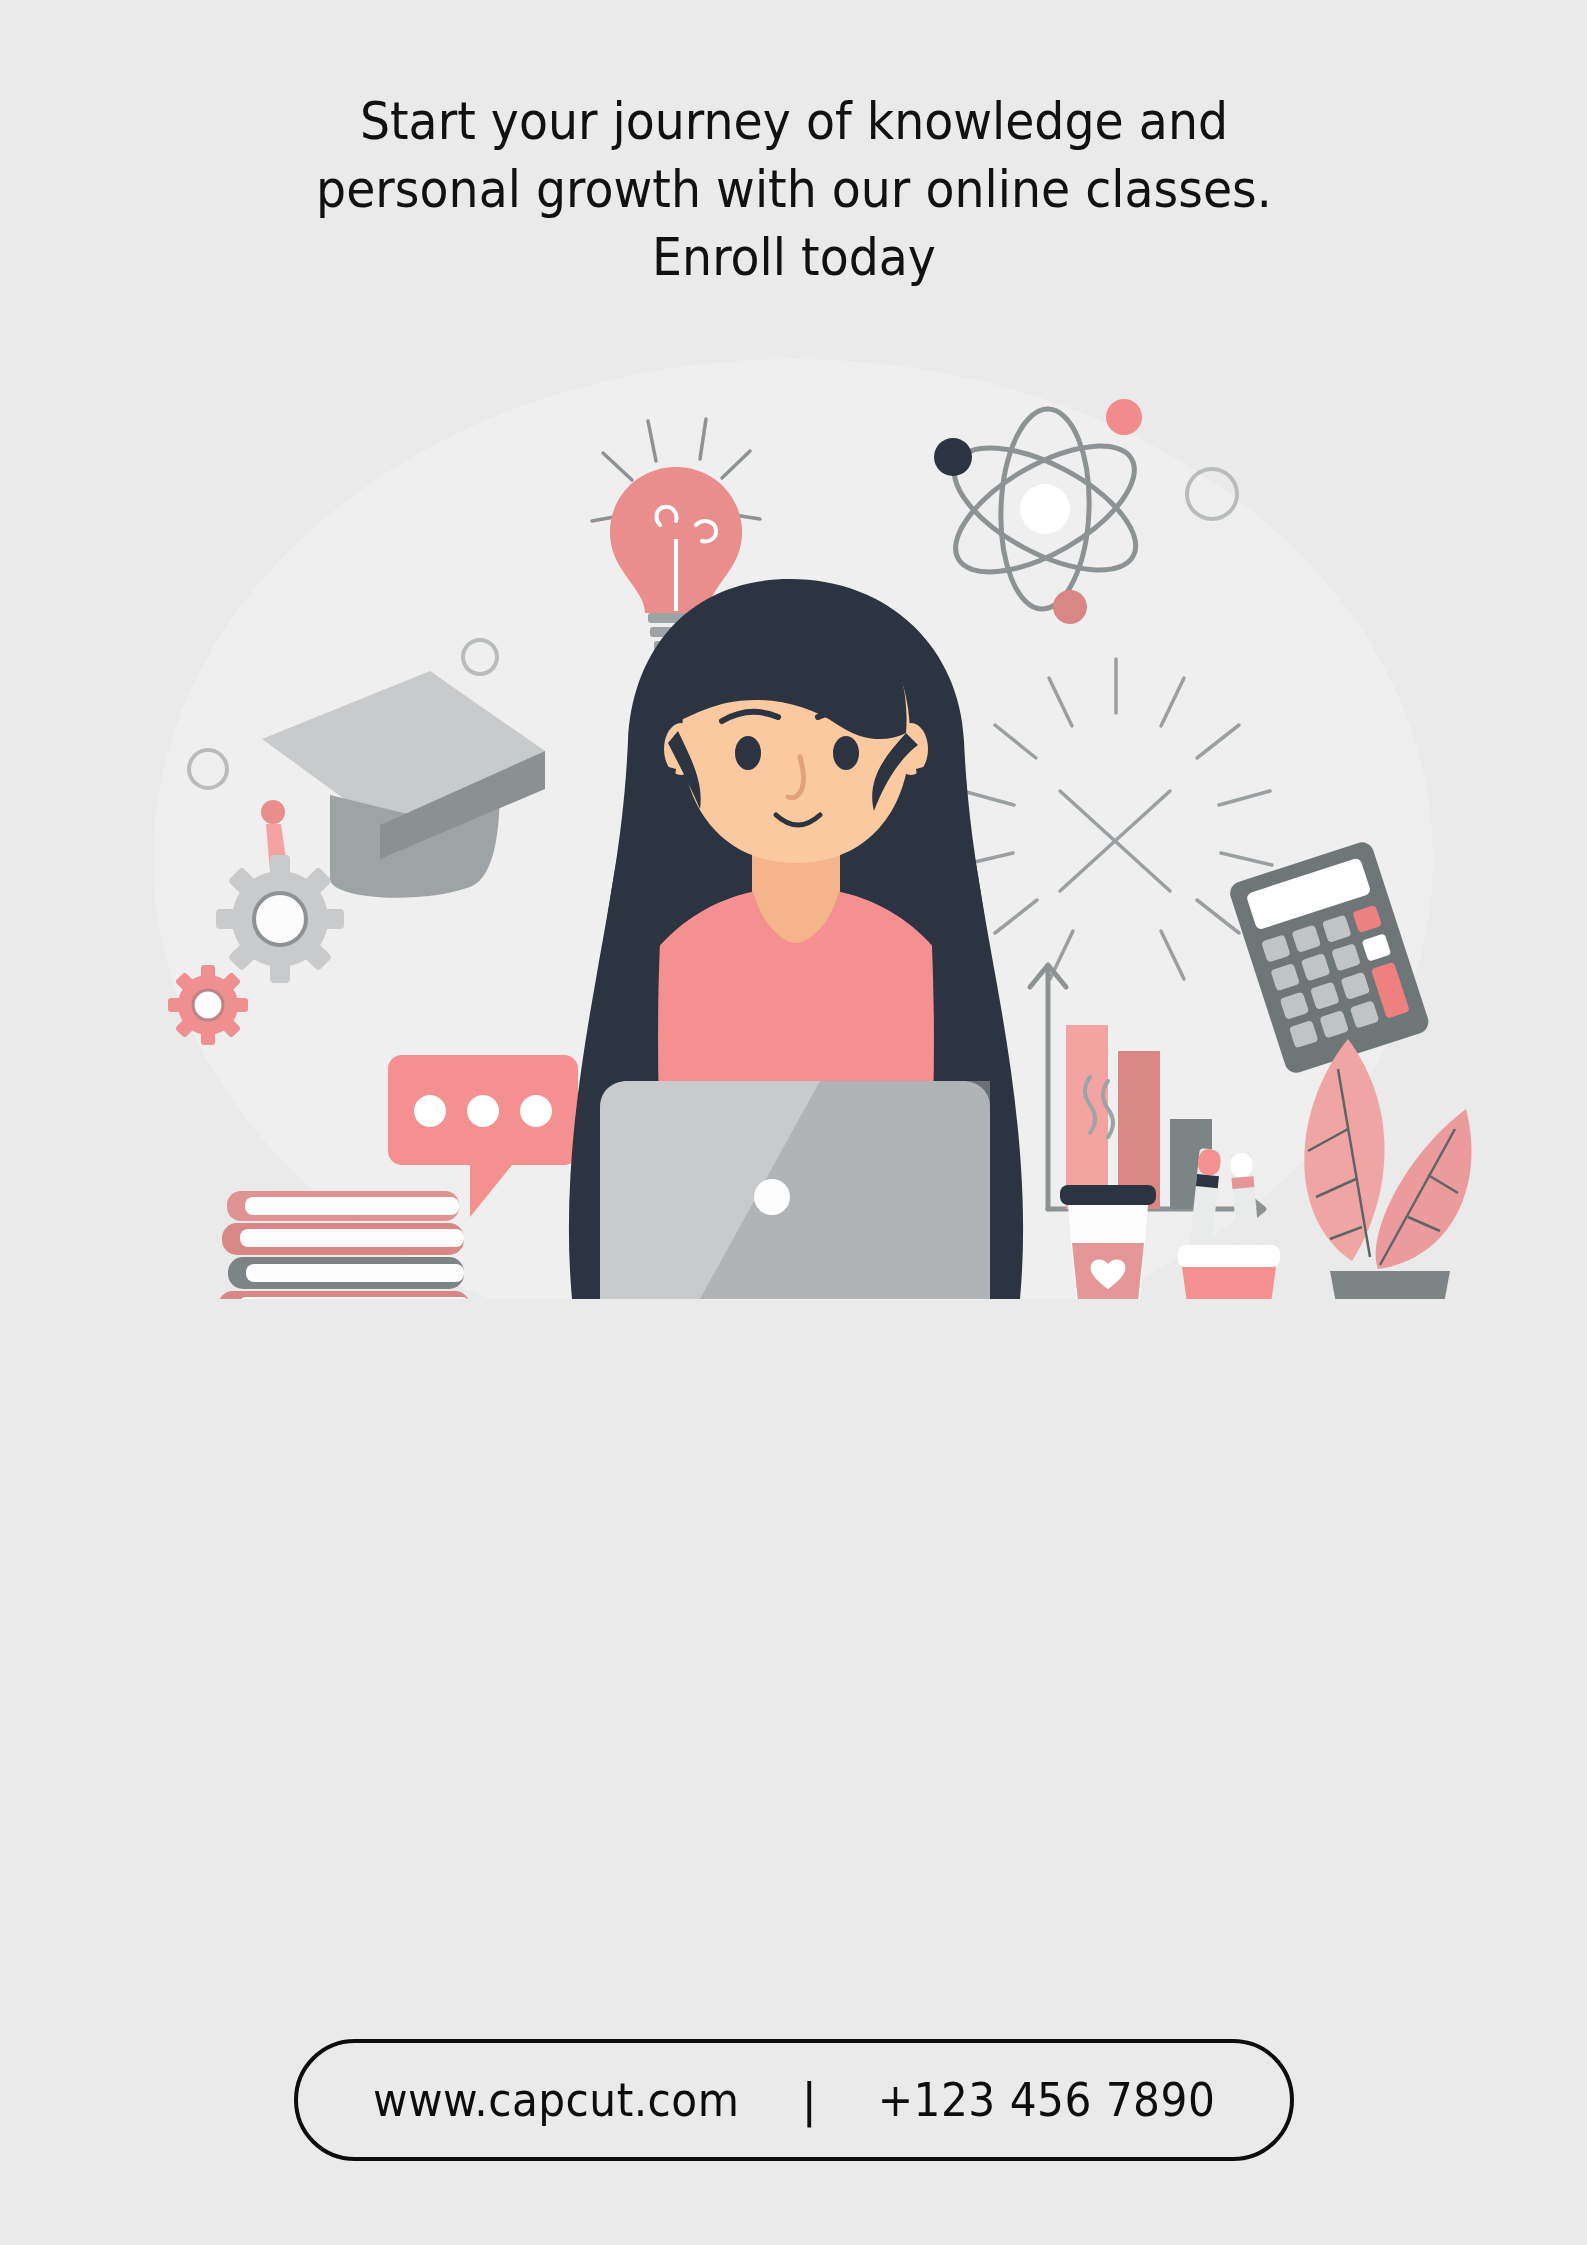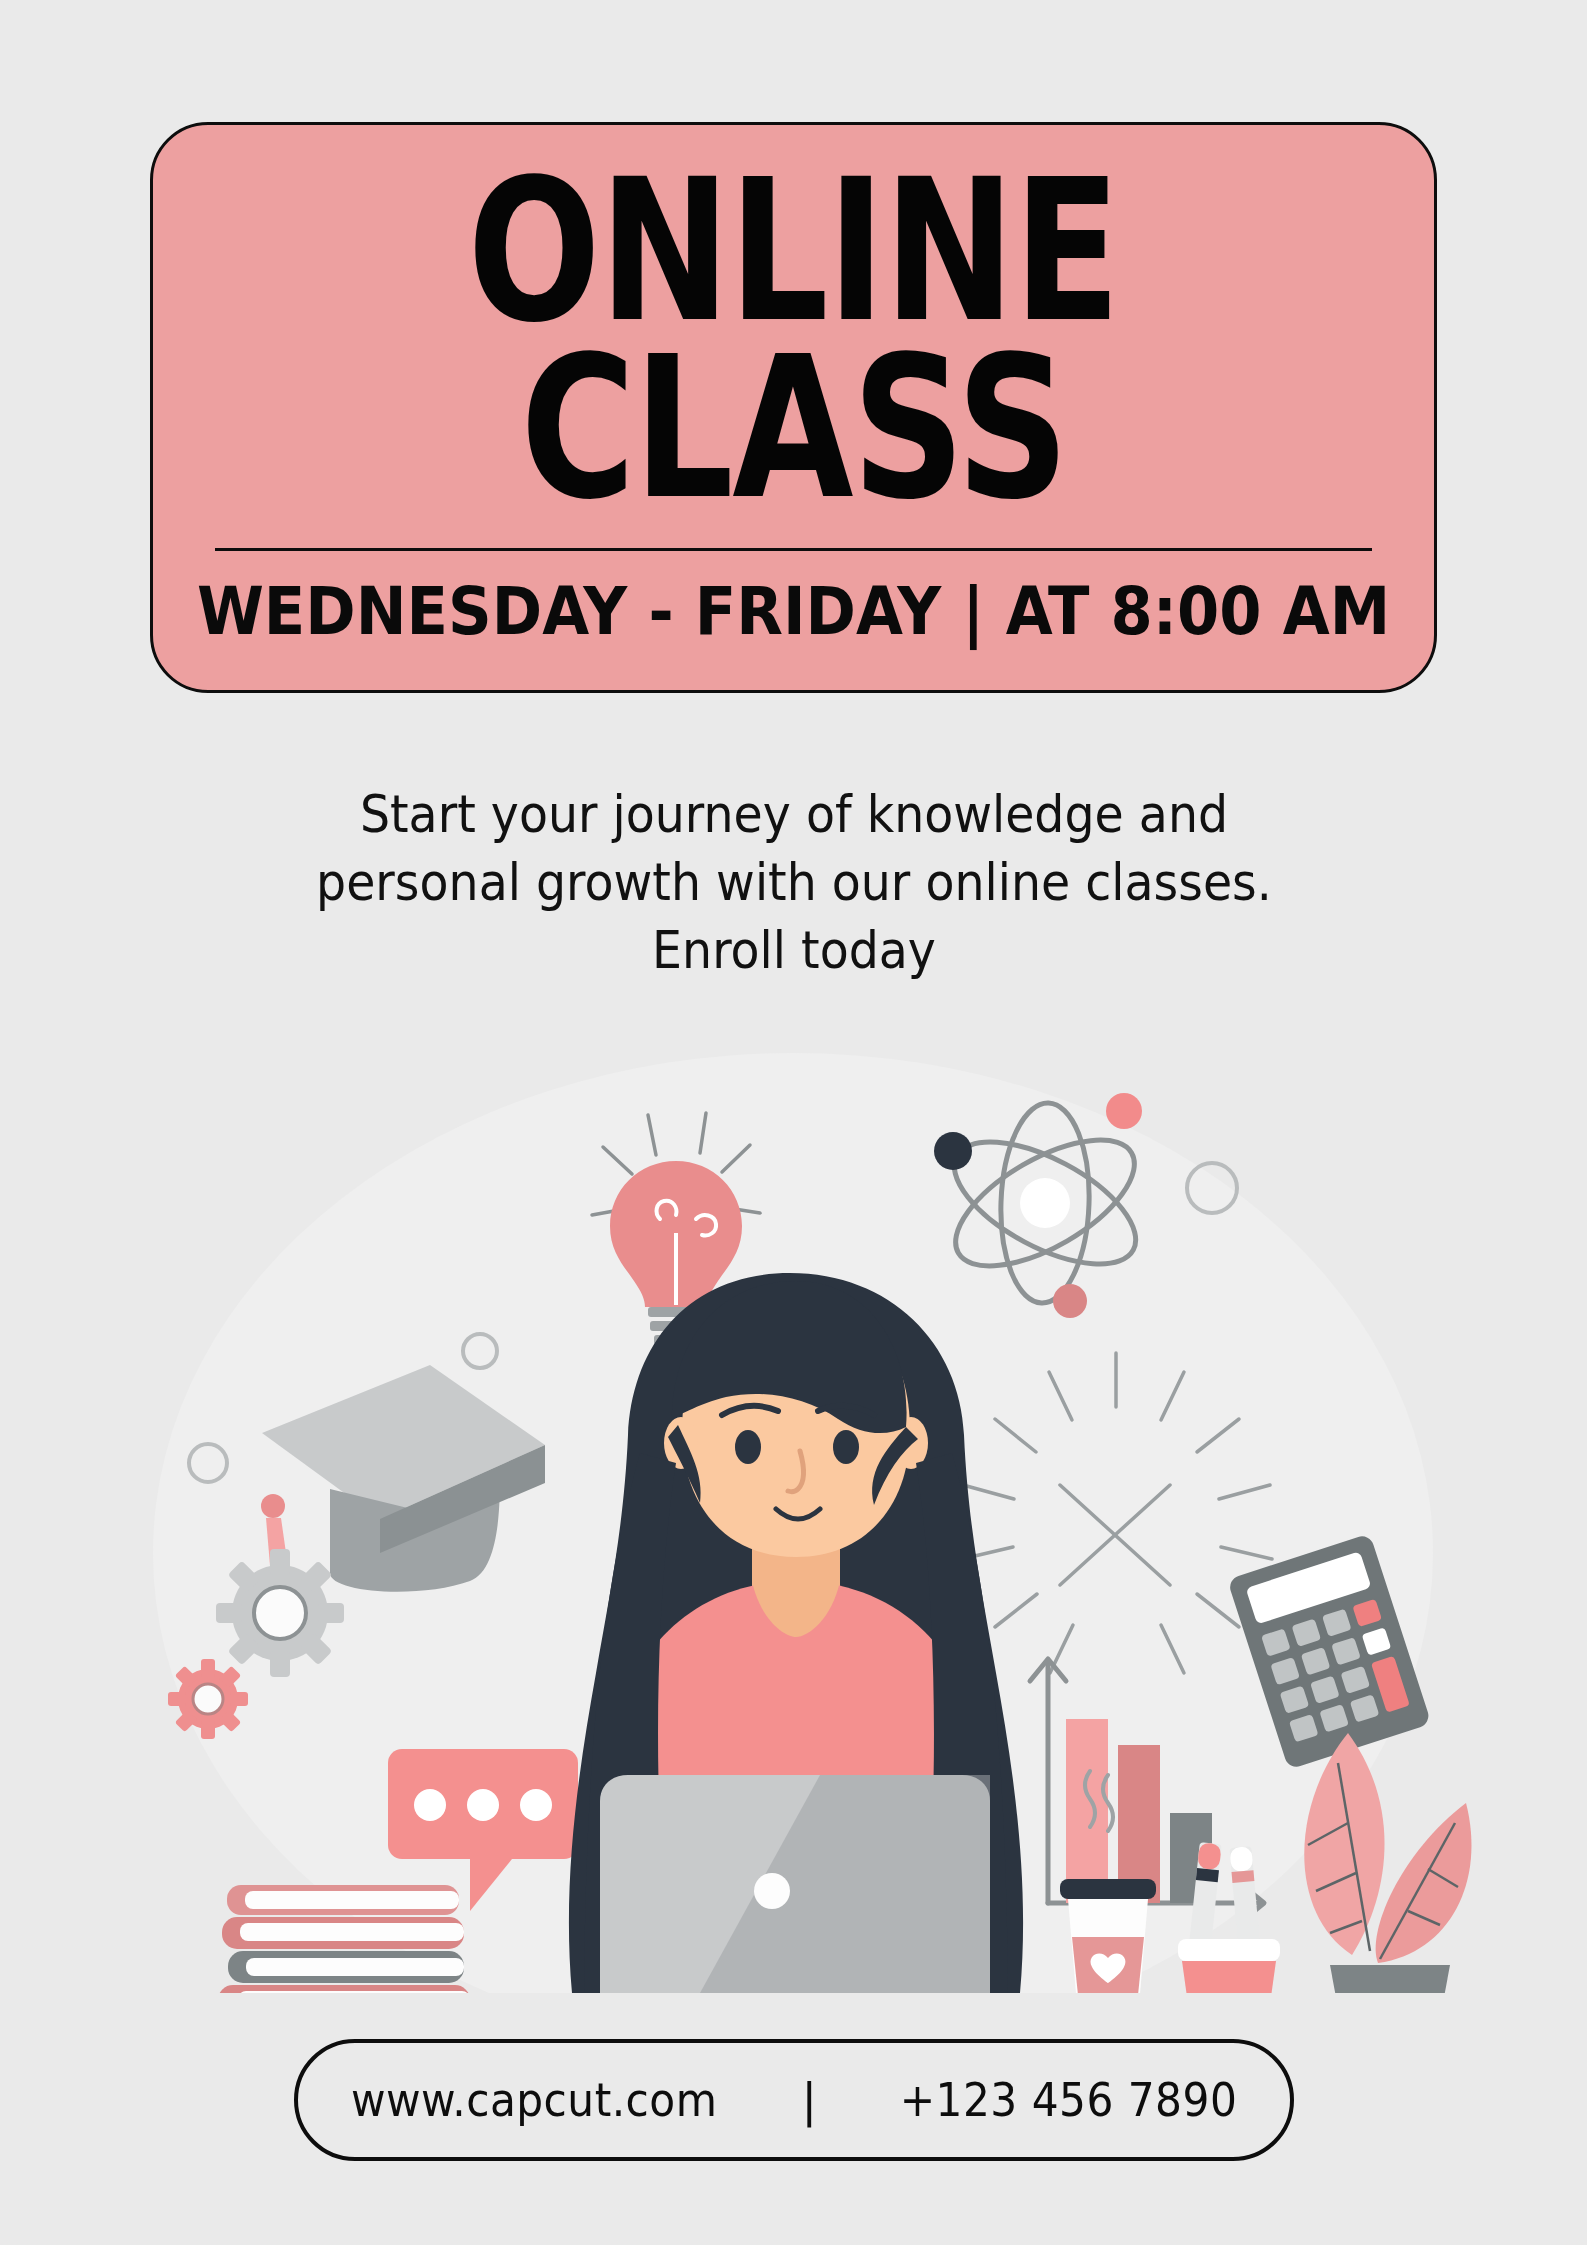--- a/index.html
+++ b/index.html
@@ -102,21 +102,21 @@
     transform: translateX(-50%);
     bottom: 84px;
     width: 1000px;
     height: 122px;
     border: 4px solid #0d0d0d;
     border-radius: 62px;
     background: transparent;
     display: flex;
     align-items: center;
     justify-content: center;
-    gap: 68px;
+    gap: 46px;
   }
 
   .footer-text {
     font-family: "DejaVu Sans", sans-serif;
     font-size: 46px;
     color: #0d0d0d;
     letter-spacing: 0.5px;
     transform: scaleX(0.92);
     transform-origin: center center;
     white-space: nowrap;
@@ -127,26 +127,20 @@
     font-size: 46px;
     color: #0d0d0d;
     line-height: 1;
   }
 </style>
 </head>
 <body>
 
 <div class="poster">
 
-  <div class="header-card">
-    <div class="title-line title-1">ONLINE</div>
-    <div class="title-line title-2">CLASS</div>
-    <div class="title-rule"></div>
-    <div class="schedule">WEDNESDAY - FRIDAY | AT 8:00 AM</div>
-  </div>
 
   <div class="description">
     <div>Start your journey of knowledge and</div>
     <div>personal growth with our online classes.</div>
     <div>Enroll today</div>
   </div>
 
   <div class="illustration">
     <svg viewBox="0 0 1587 960" xmlns="http://www.w3.org/2000/svg">
 

